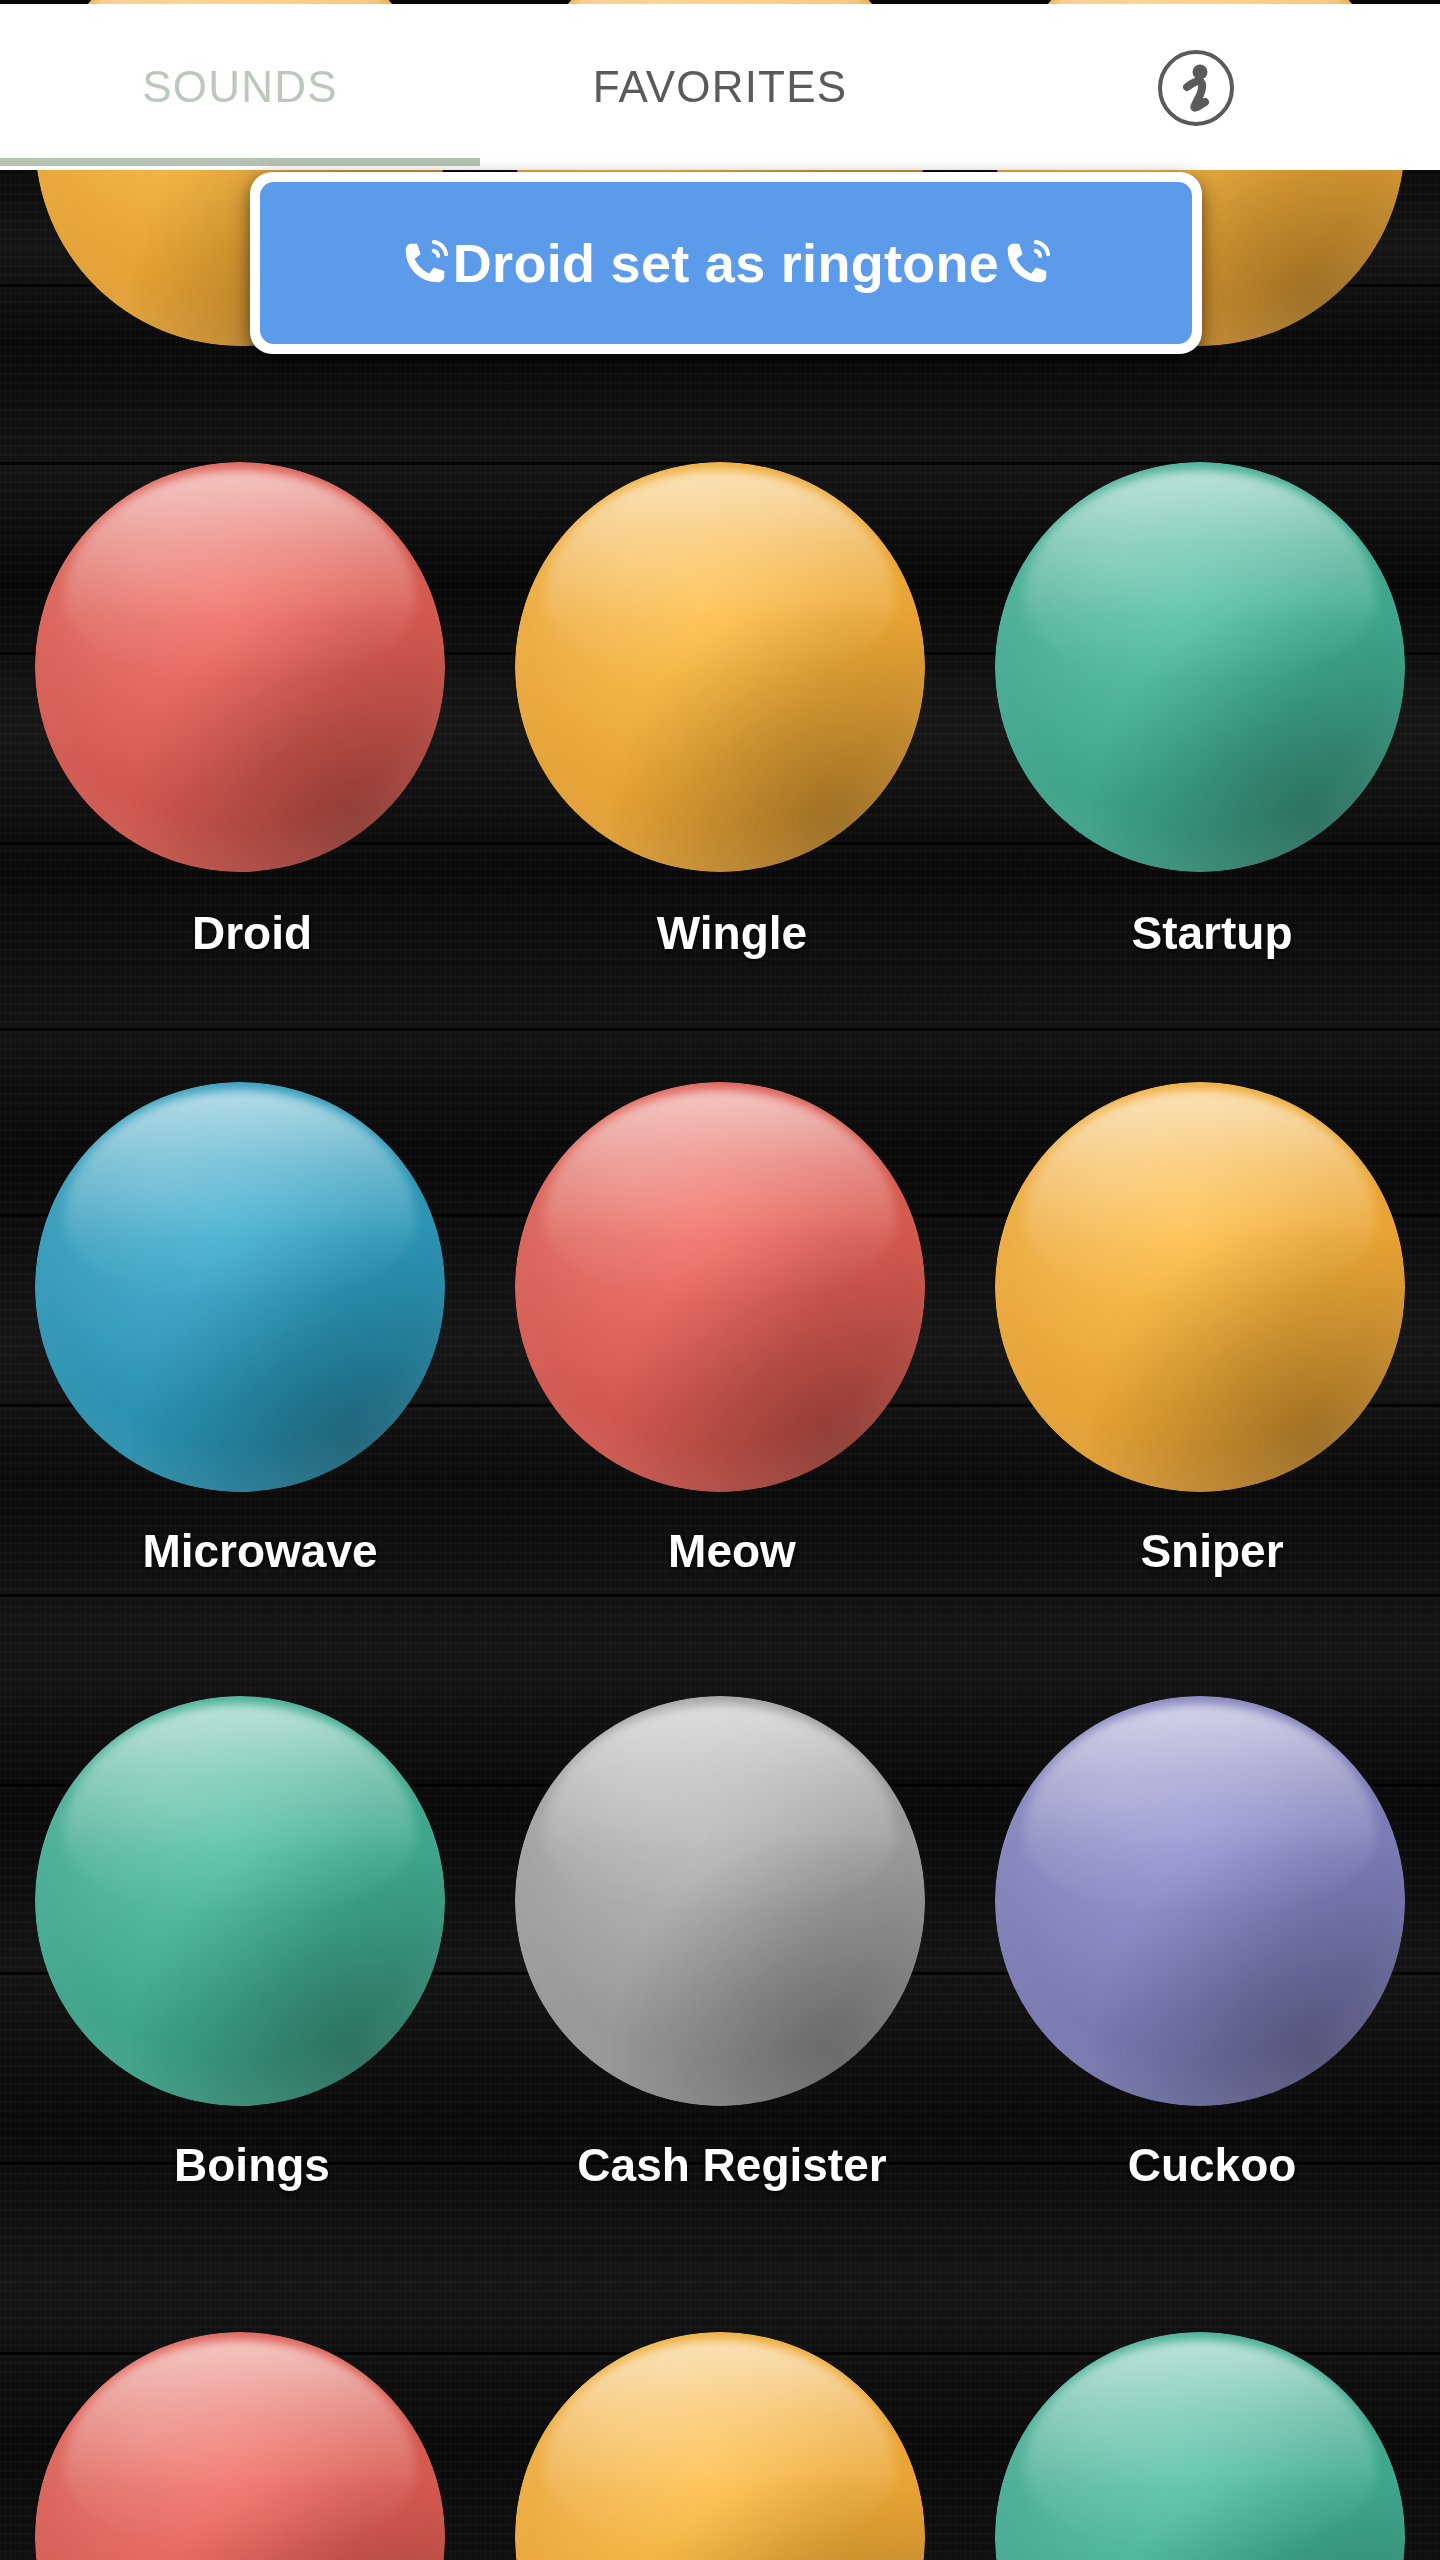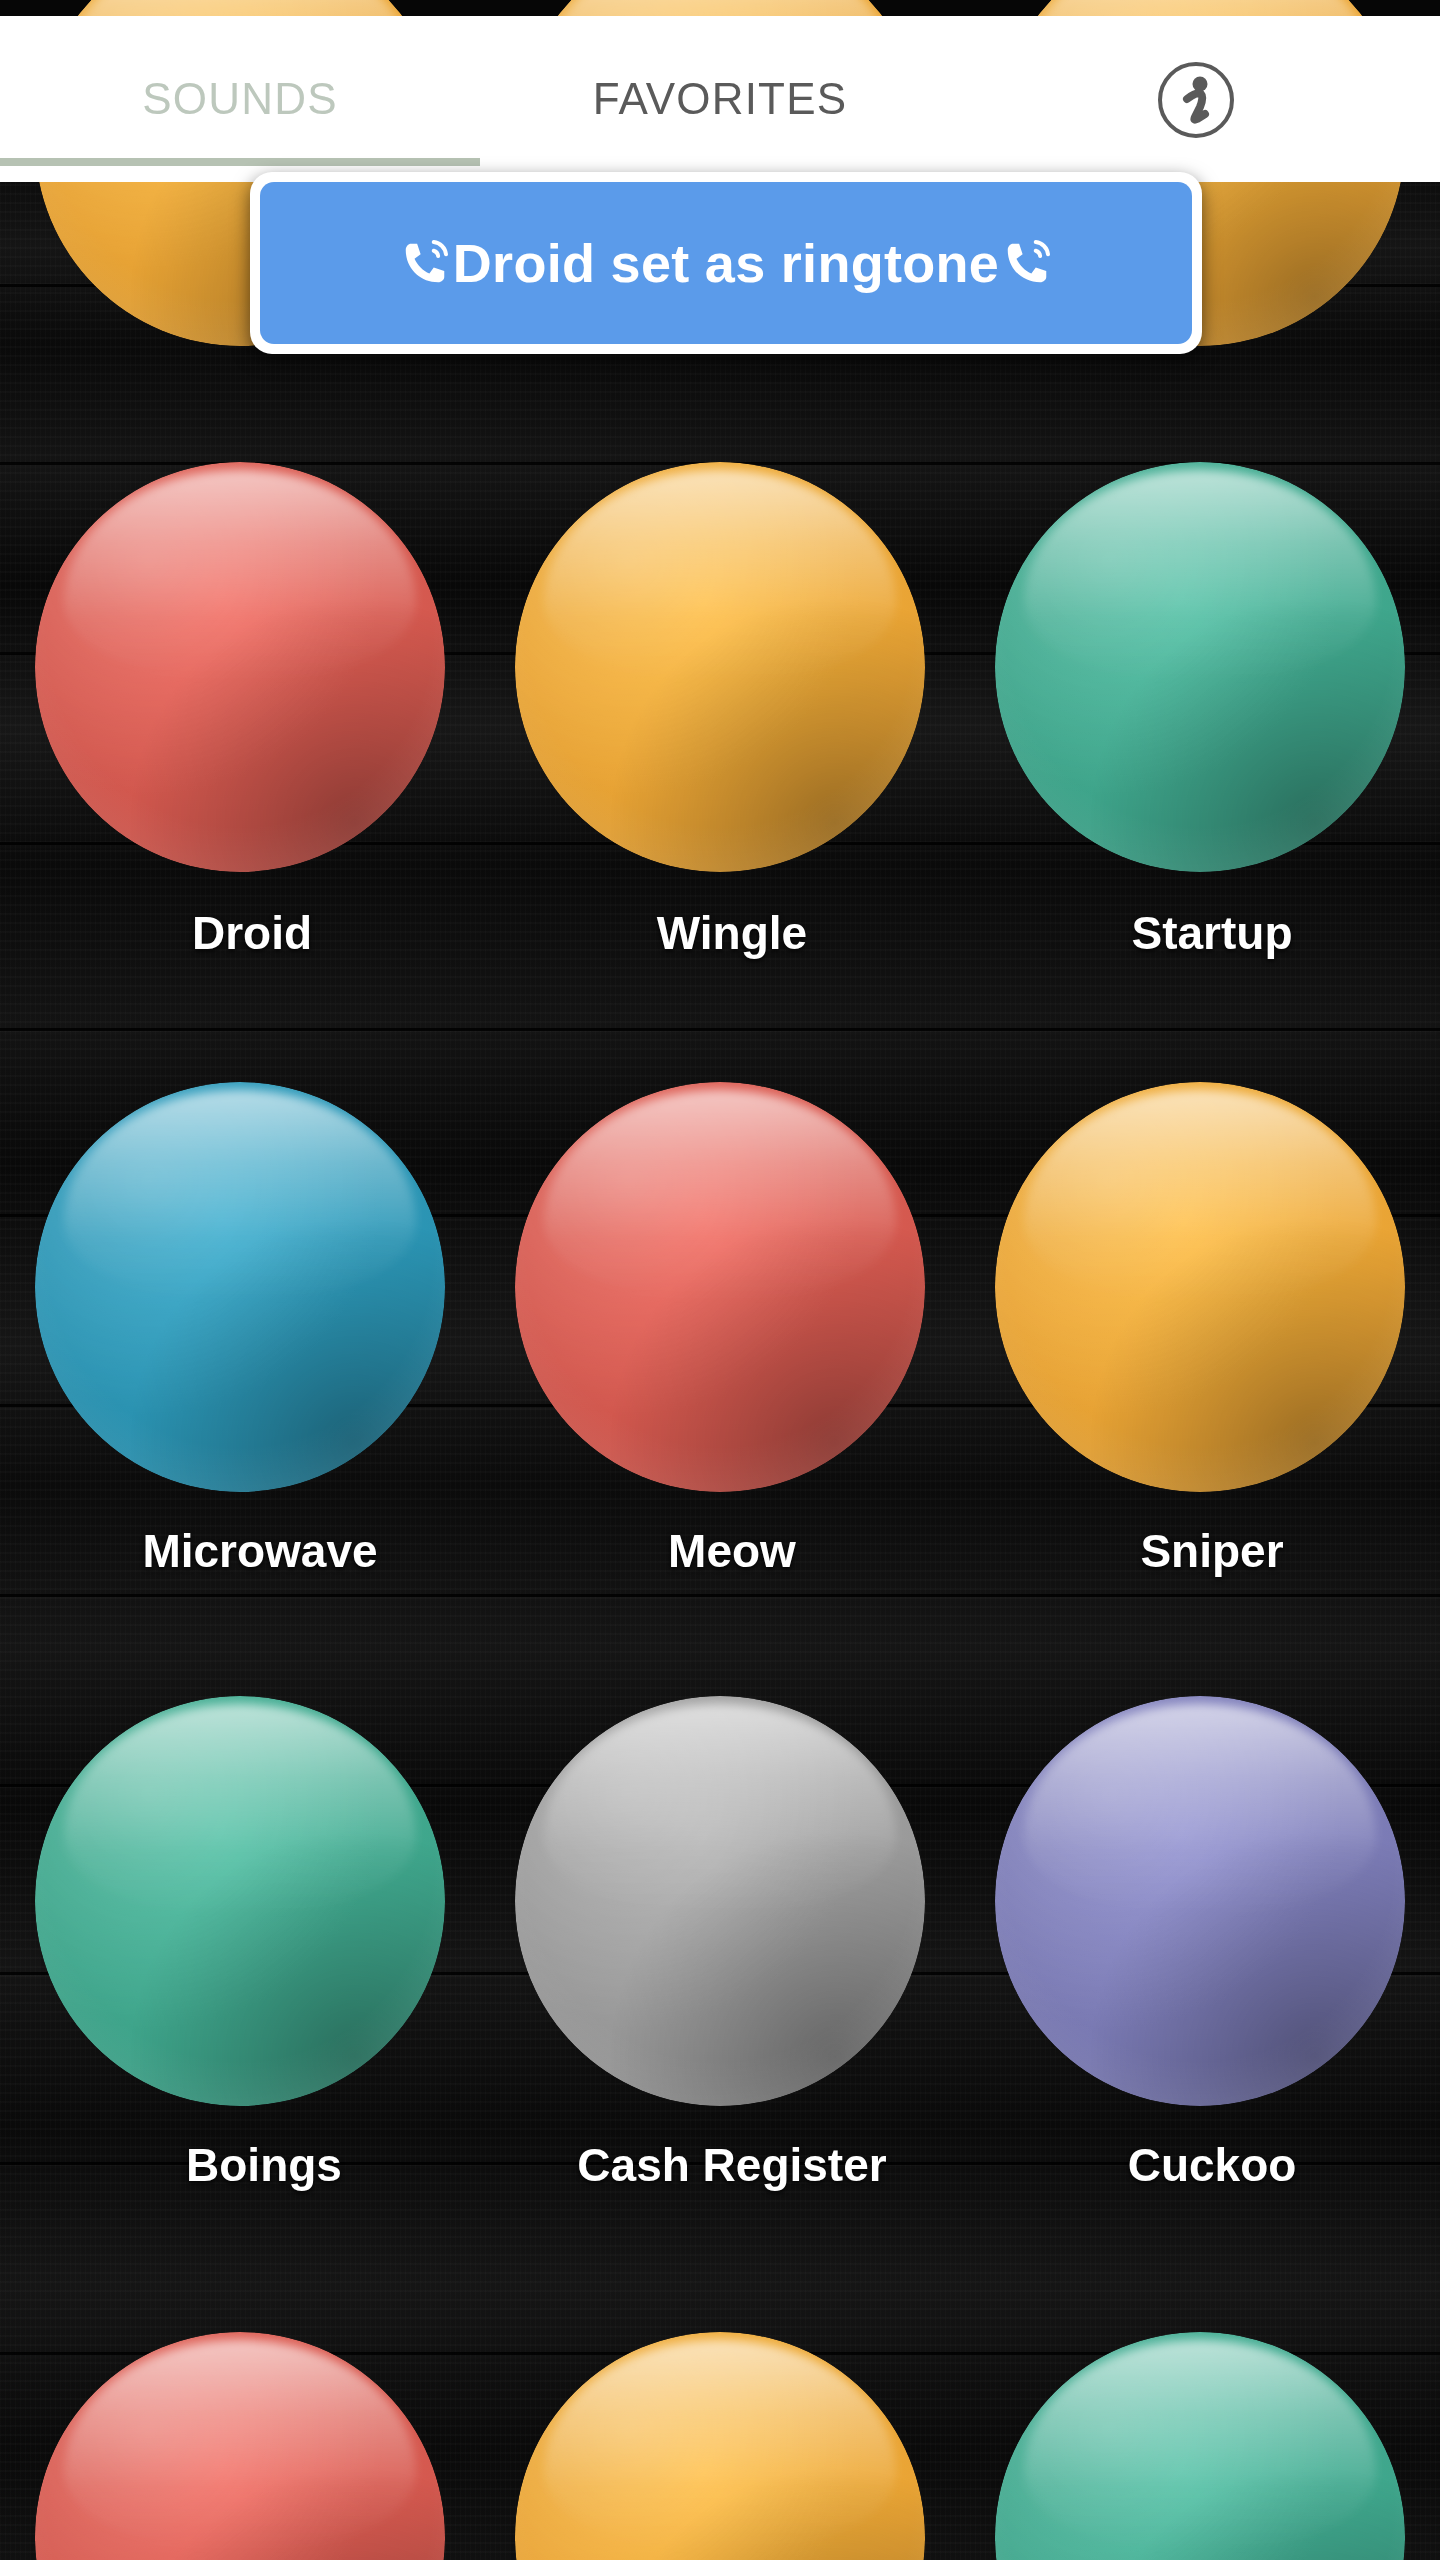--- a/index.html
+++ b/index.html
@@ -11,21 +11,21 @@
   }
   #app {
     position:relative;
     width:1440px; height:2560px;
     overflow:hidden;
     background:#060606;
   }
 
   
   #tabbar {
-    position:absolute; left:0; top:16px;
+    position:absolute; left:0; top:4px;
     width:1440px; height:166px;
     background:#ffffff;
     z-index:40;
     padding-left:32px;
   }
   .tab {
     position:absolute; top:0; height:166px;
     display:flex; align-items:center; justify-content:center;
     font-size:44px; font-weight:500; letter-spacing:1.2px;
   }
@@ -275,21 +275,21 @@
       <div class="cell" style="left: 0px; top: 1530px;">
         <div class="btn-wrap">
           <div class="btn">
             <div class="base" style="background: radial-gradient(110% 105% at 46% 34%, rgb(72, 189, 160) 0%, rgb(63, 166, 140) 46%, rgb(52, 136, 115) 100%);"></div>
             <div class="shade"></div>
             <div class="gloss"></div>
             <div class="rim"></div>
           </div>
         </div>
       </div>
-      <div class="label" style="left: 12px; top: 1972px;">Boings</div>
+      <div class="label" style="left: 0px; top: 1972px;">Boings</div>
       <div class="cell" style="left: 480px; top: 1530px;">
         <div class="btn-wrap">
           <div class="btn">
             <div class="base" style="background: radial-gradient(110% 105% at 46% 34%, rgb(176, 176, 176) 0%, rgb(154, 154, 154) 46%, rgb(126, 126, 126) 100%);"></div>
             <div class="shade"></div>
             <div class="gloss"></div>
             <div class="rim"></div>
           </div>
         </div>
       </div>

